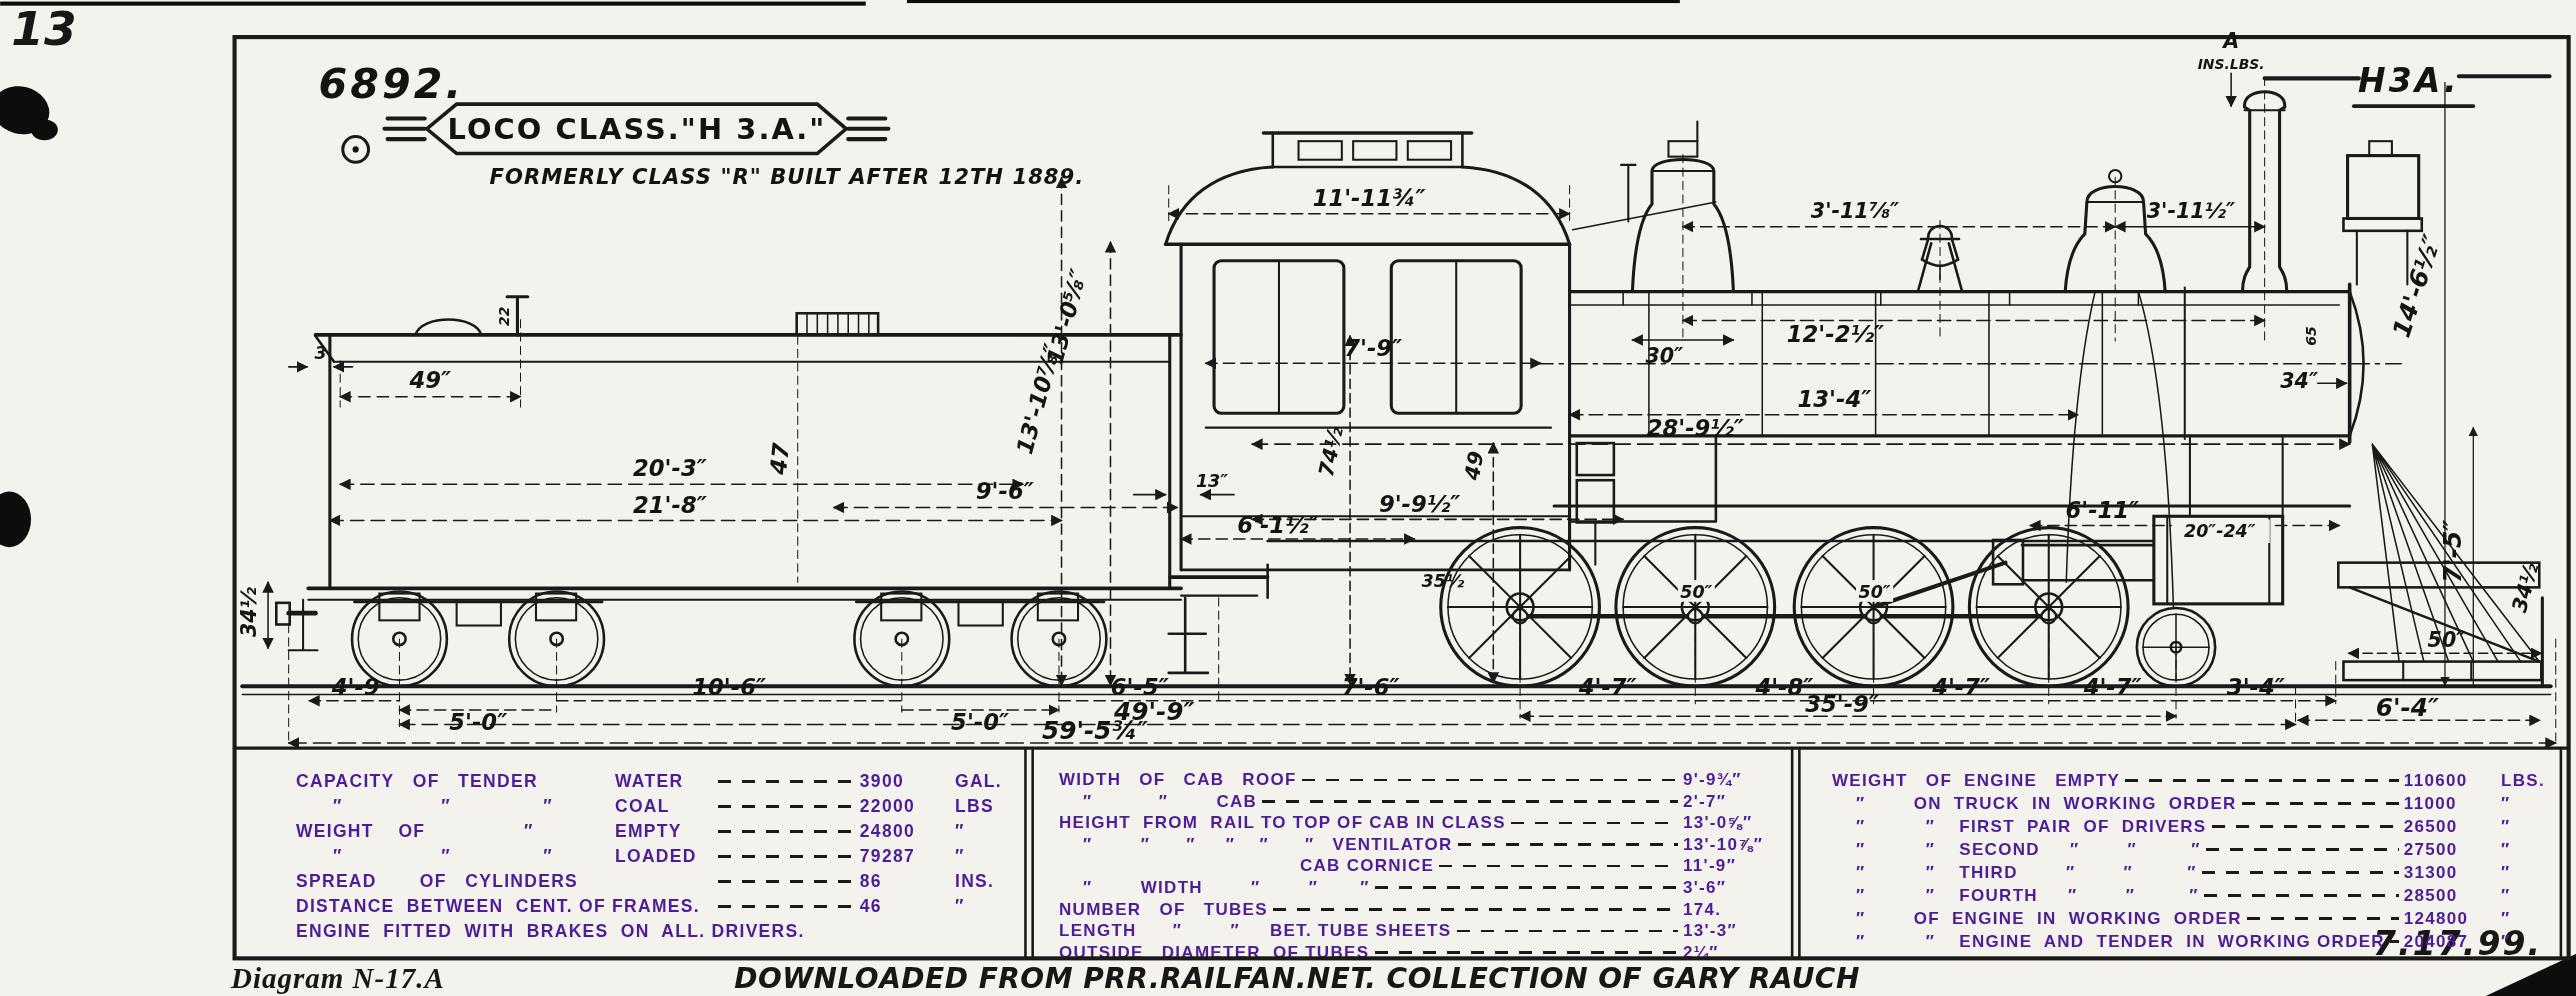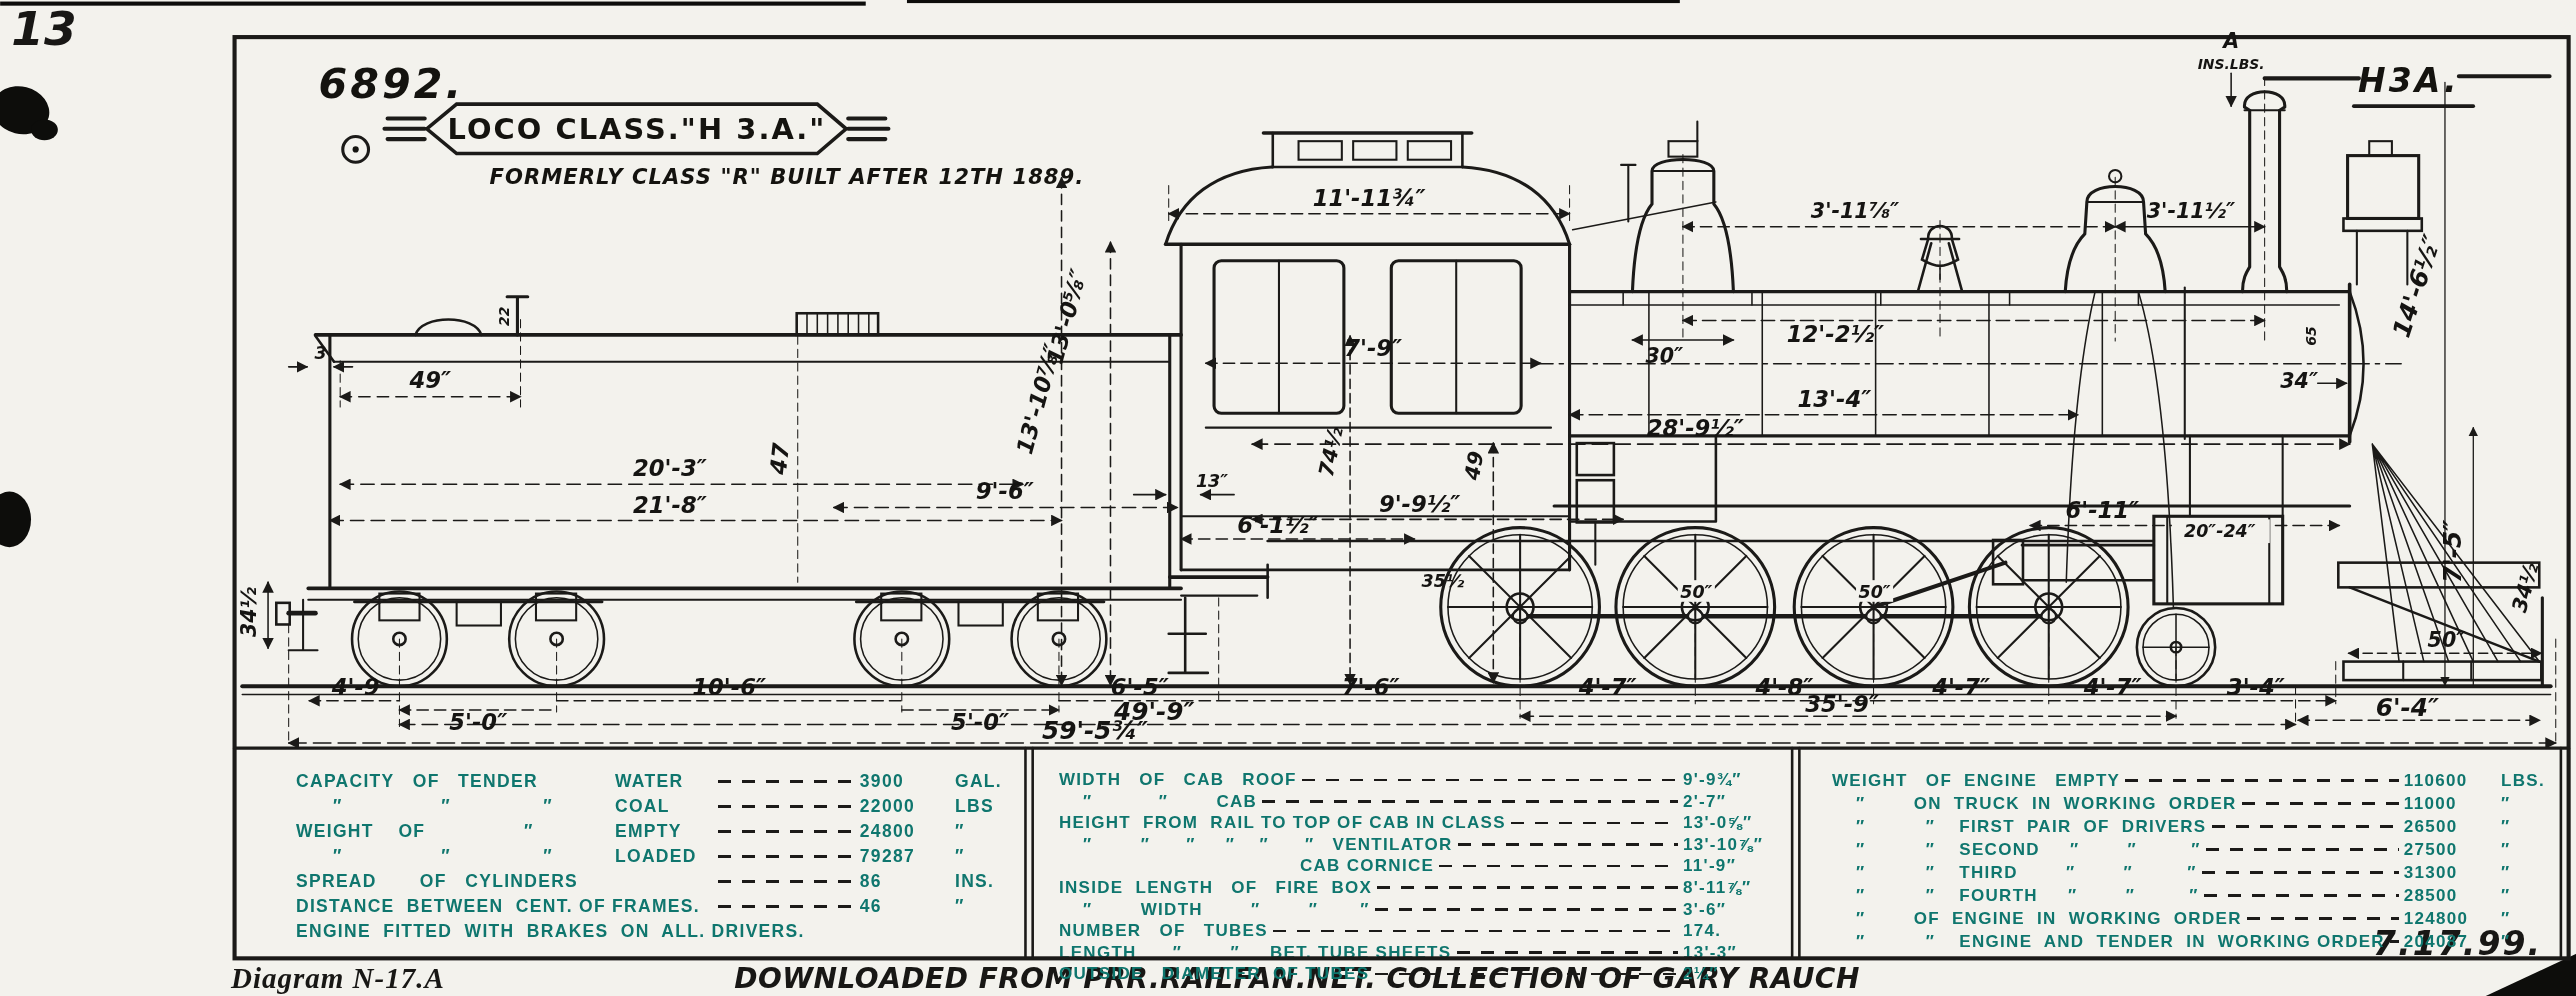--- a/index.html
+++ b/index.html
@@ -9,21 +9,21 @@
     font-family:"Liberation Sans", sans-serif;color:#181715;
   }
   .abs{position:absolute;}
   
   .hand{font-family:"DejaVu Sans", sans-serif;font-style:italic;font-weight:700;}
   #corner-number{left:11.3px;top:1px;font-size:47px;font-style:italic;}
   #diagram-number{left:231px;top:962px;font-size:29px;letter-spacing:1px;font-family:Liberation Serif, serif;}
   #watermark{left:50%;top:962px;transform:translateX(-50%);font-size:28px;letter-spacing:0.5px;white-space:nowrap;}
   #plate-date{left:2373px;top:924px;font-size:33px;letter-spacing:2.1px;font-style:italic;}
   
-  .spec{position:absolute;top:769px;font-weight:700;letter-spacing:1.3px;color:#0f766e;}
+  .spec{position:absolute;top:769px;font-weight:700;letter-spacing:1.3px;color:#4c1d95;}
   .spec .row{display:flex;align-items:baseline;white-space:pre;}
   .spec .c1{flex:none;}
   .spec .c2{flex:none;width:98px;}
   .spec .leader{flex:1;height:2.6px;align-self:center;margin:0 5.2px;
      background:repeating-linear-gradient(90deg,#1b1a18 0 13.4px,transparent 13.4px 24px);}
   .spec .val{flex:none;width:88px;text-align:left;}
   .spec .unit{flex:none;width:57px;text-align:left;padding-left:7.2px;}
   .no-leader .leader,.no-leader .val,.no-leader .unit{visibility:hidden;}
   #spec-left{left:296px;width:716px;font-size:17.5px;line-height:25px;}
   #spec-left .c1{width:319px;}
@@ -53,21 +53,20 @@
   <div class="row"><span class="c1">DISTANCE  BETWEEN  CENT. OF FRAMES.</span><span class="c2"></span><span class="leader"></span><span class="val">46</span><span class="unit">″</span></div>
   <div class="row no-leader"><span class="c1">ENGINE  FITTED  WITH  BRAKES  ON  ALL. DRIVERS.</span><span class="c2"></span><span class="leader"></span><span class="val"></span><span class="unit"></span></div>
 </div>
 
 <div class="spec" id="spec-mid">
   <div class="row"><span class="c1">WIDTH   OF   CAB   ROOF</span><span class="leader"></span><span class="val">9'-9¾″</span></div>
   <div class="row"><span class="c1">    ″           ″        CAB</span><span class="leader"></span><span class="val">2'-7″</span></div>
   <div class="row"><span class="c1">HEIGHT  FROM  RAIL TO TOP OF CAB IN CLASS</span><span class="leader"></span><span class="val">13'-0⅝″</span></div>
   <div class="row"><span class="c1">    ″        ″      ″     ″    ″      ″   VENTILATOR</span><span class="leader"></span><span class="val">13'-10⅞″</span></div>
   <div class="row"><span class="c1">                                        CAB CORNICE</span><span class="leader"></span><span class="val">11'-9″</span></div>
-  <div class="row"><span class="c1">INSIDE  LENGTH   OF   FIRE  BOX</span><span class="leader"></span><span class="val">8'-11⅞″</span></div>
   <div class="row"><span class="c1">    ″        WIDTH        ″        ″       ″</span><span class="leader"></span><span class="val">3'-6″</span></div>
   <div class="row"><span class="c1">NUMBER   OF   TUBES</span><span class="leader"></span><span class="val">174.</span></div>
   <div class="row"><span class="c1">LENGTH      ″        ″     BET. TUBE SHEETS</span><span class="leader"></span><span class="val">13'-3″</span></div>
   <div class="row"><span class="c1">OUTSIDE   DIAMETER  OF TUBES</span><span class="leader"></span><span class="val">2¼″</span></div>
 </div>
 
 <div class="spec" id="spec-right">
   <div class="row"><span class="c1">WEIGHT   OF  ENGINE   EMPTY</span><span class="leader"></span><span class="val">110600</span><span class="unit">LBS.</span></div>
   <div class="row"><span class="c1">    ″        ON  TRUCK  IN  WORKING  ORDER</span><span class="leader"></span><span class="val">11000</span><span class="unit">″</span></div>
   <div class="row"><span class="c1">    ″          ″    FIRST  PAIR  OF  DRIVERS</span><span class="leader"></span><span class="val">26500</span><span class="unit">″</span></div>

